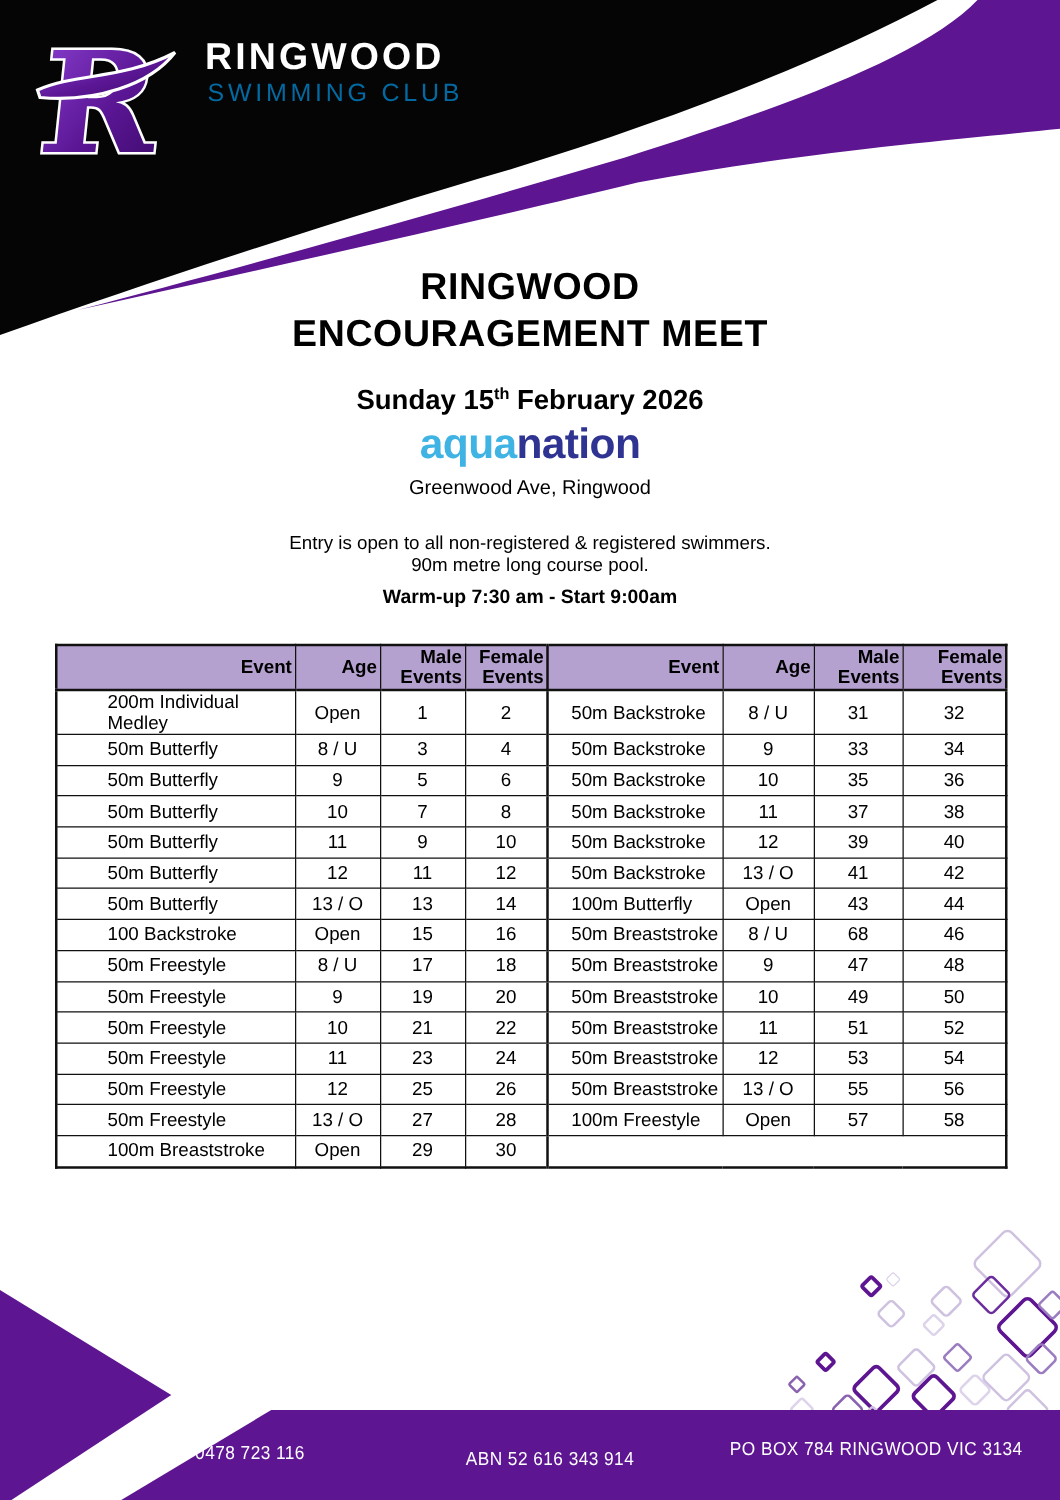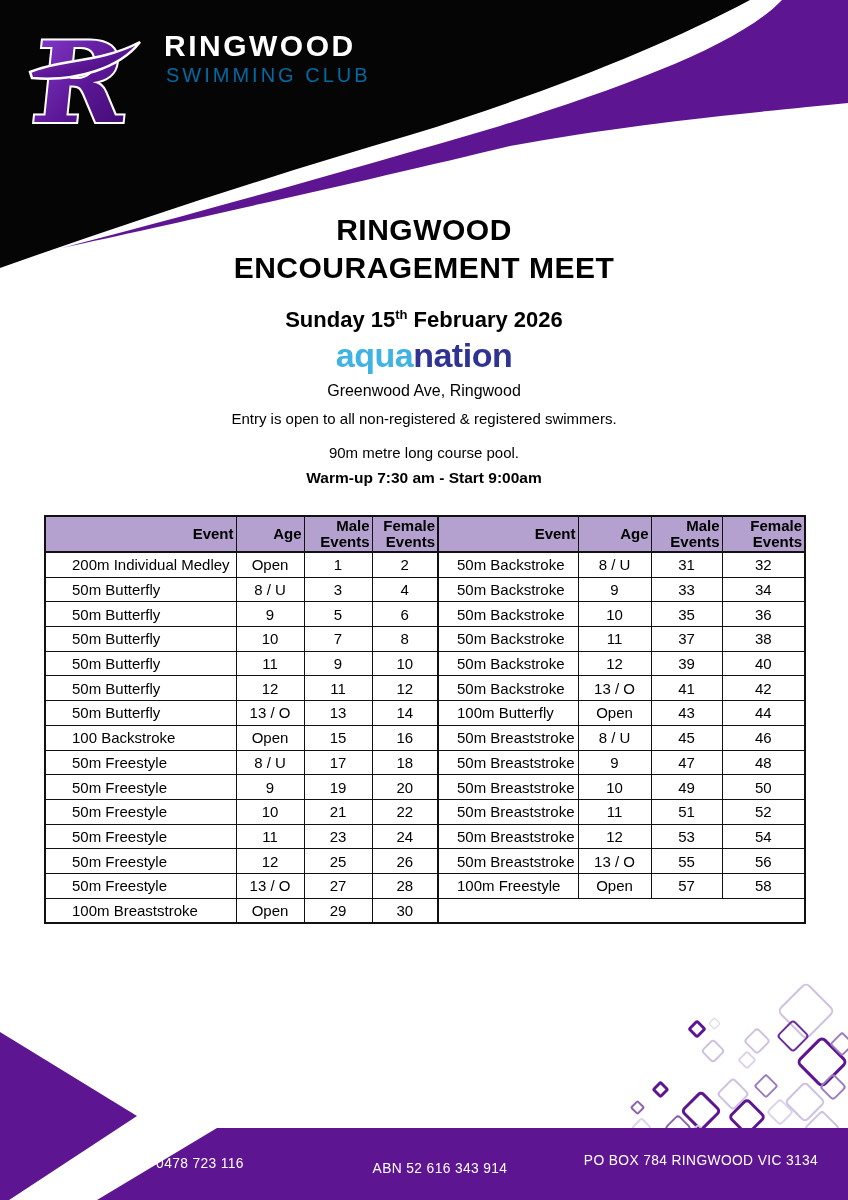--- a/index.html
+++ b/index.html
@@ -16,33 +16,33 @@
 
   
   .cline{position:absolute;left:0;width:100%;text-align:center;color:#000;z-index:2;}
   .main-title{top:211px;font-size:30px;font-weight:bold;line-height:38px;letter-spacing:0.5px;}
   .date-line{top:307px;font-size:22px;font-weight:bold;}
   .date-line sup{font-size:13px;text-align:right;}
   .aqua-logo{top:336px;font-size:34px;font-weight:bold;letter-spacing:-0.5px;}
   .aqua-part{color:#3fb3e3;}
   .nation-part{color:#2f3391;}
   .venue-addr{top:382px;font-size:16px;}
-  .info-entry{top:410px;font-size:15px;text-align:center;}
+  .info-entry{top:426px;font-size:15px;text-align:center;}
   .info-pool{top:444px;font-size:15px;}
   .info-warm{top:469px;font-size:15.5px;font-weight:bold;}
 
   
   .events{position:absolute;left:44px;top:515px;z-index:2;width:760px;
           border-collapse:collapse;table-layout:fixed;border:2px solid #111;}
   .events th{background:#b4a1d0;color:#000;font-size:15px;font-weight:bold;line-height:16px;
              height:34px;border:1px solid #111;border-bottom:2px solid #111;padding:0 2px;
              text-align:right;vertical-align:middle;}
   .events td{font-size:15px;height:23.7px;border:1px solid #111;text-align:center;
              padding:0;vertical-align:middle;color:#000;}
-  .events td.ev-l{text-align:left;padding-left:26px;}
+  .events td.ev-l{text-align:left;padding-left:40px;}
   .events td.ev-r{text-align:left;padding-left:18px;margin-left:38px;}
   .events .div-r{border-right:2px solid #111;}
   .events td.blank{border-left:2px solid #111;}
 
   
   .diamond{position:absolute;z-index:2;transform:rotate(45deg);box-sizing:border-box;background:transparent;}
   .ft-svg{position:absolute;left:0;top:1000px;z-index:3;}
   .ft-text{position:absolute;z-index:4;color:#ffffff;font-size:15px;letter-spacing:0.4px;
            white-space:nowrap;transform:translateX(-50%) scaleX(0.92);}
   .ft-phone{left:200px;top:1154px;}
@@ -186,21 +186,21 @@
           <td>43</td>
           <td>44</td>
         </tr>
         <tr>
           <td class="ev-l">100 Backstroke</td>
           <td>Open</td>
           <td>15</td>
           <td class="div-r">16</td>
           <td class="ev-r">50m Breaststroke</td>
           <td>8 / U</td>
-          <td>45</td>
+          <td>68</td>
           <td>46</td>
         </tr>
         <tr>
           <td class="ev-l">50m Freestyle</td>
           <td>8 / U</td>
           <td>17</td>
           <td class="div-r">18</td>
           <td class="ev-r">50m Breaststroke</td>
           <td>9</td>
           <td>47</td>

